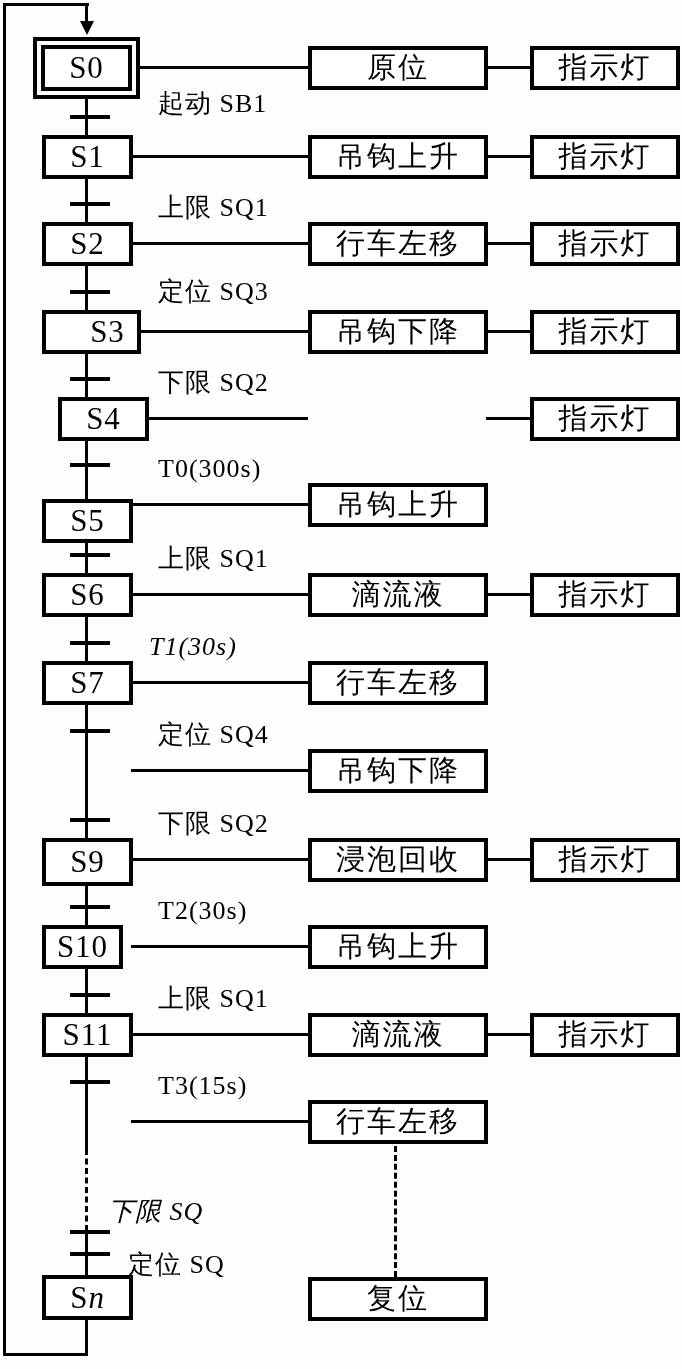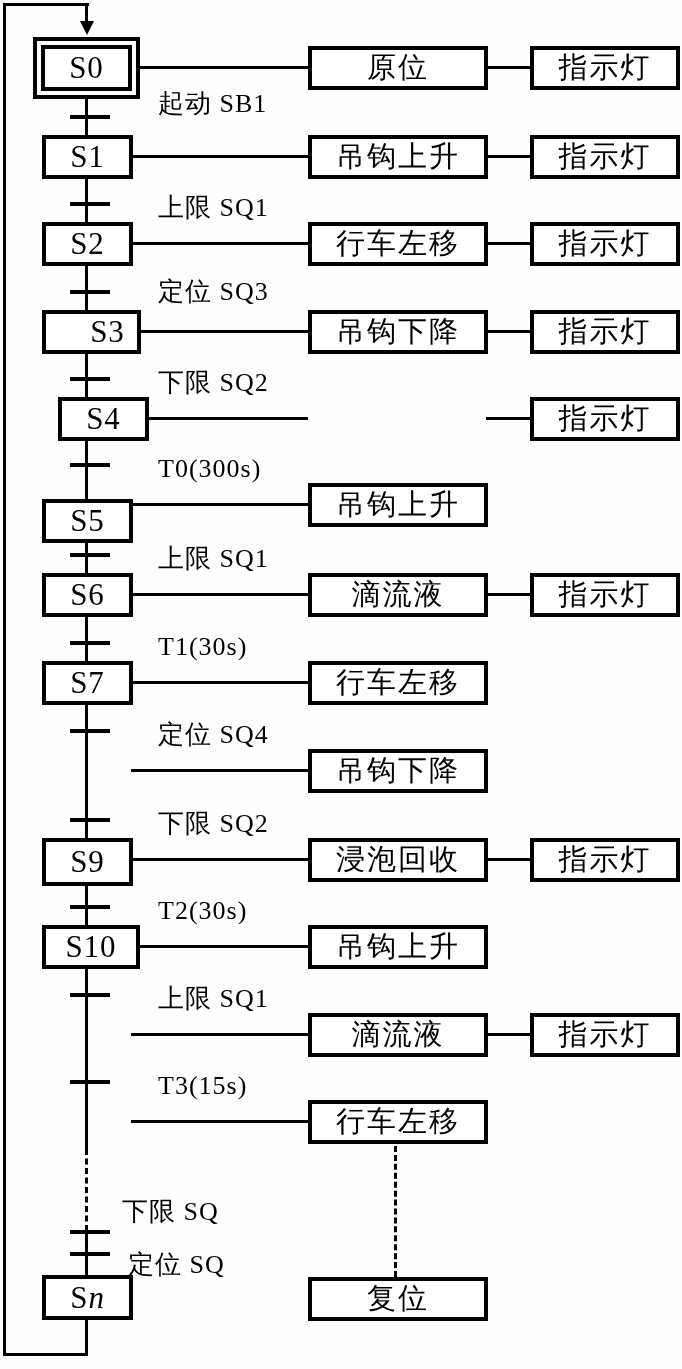--- a/index.html
+++ b/index.html
@@ -90,52 +90,53 @@
     <div class="box stepfont" style="left: 42px; top: 483px; width: 91px; height: 44px; margin-top: 16px;">S5</div>
     <div class="box" style="left: 308px; top: 483px; width: 180px; height: 44px;">吊钩上升</div>
     <div class="ln" style="left: 70px; top: 553px; width: 40px; height: 4px;"></div>
     <div class="tlabel" style="left: 158px; top: 545px;">上限 SQ1</div>
     <div class="ln" style="left: 131px; top: 593px; width: 177px; height: 3px;"></div>
     <div class="box stepfont" style="left: 42px; top: 573px; width: 91px; height: 44px;">S6</div>
     <div class="box" style="left: 308px; top: 573px; width: 180px; height: 44px;">滴流液</div>
     <div class="ln" style="left: 486px; top: 593px; width: 46px; height: 3px;"></div>
     <div class="box" style="left: 530px; top: 573px; width: 150px; height: 44px;">指示灯</div>
     <div class="ln" style="left: 70px; top: 641px; width: 40px; height: 4px;"></div>
-    <div class="tlabel" style="left: 158px; top: 633px;">T1(30s)</div>
+    <div class="tlabel" style="left: 149px; top: 633px; font-style: italic;">T1(30s)</div>
     <div class="ln" style="left: 131px; top: 681px; width: 177px; height: 3px;"></div>
     <div class="box stepfont" style="left: 42px; top: 661px; width: 91px; height: 44px;">S7</div>
     <div class="box" style="left: 308px; top: 661px; width: 180px; height: 44px;">行车左移</div>
     <div class="ln" style="left: 70px; top: 729px; width: 40px; height: 4px;"></div>
     <div class="tlabel" style="left: 158px; top: 721px;">定位 SQ4</div>
     <div class="ln" style="left: 131px; top: 769px; width: 177px; height: 3px;"></div>
     <div class="box" style="left: 308px; top: 749px; width: 180px; height: 44px;">吊钩下降</div>
     <div class="ln" style="left: 70px; top: 818px; width: 40px; height: 4px;"></div>
     <div class="tlabel" style="left: 158px; top: 810px;">下限 SQ2</div>
     <div class="ln" style="left: 131px; top: 858px; width: 177px; height: 3px;"></div>
     <div class="box stepfont" style="left: 42px; top: 838px; width: 91px; height: 48px;">S9</div>
     <div class="box" style="left: 308px; top: 838px; width: 180px; height: 44px;">浸泡回收</div>
     <div class="ln" style="left: 486px; top: 858px; width: 46px; height: 3px;"></div>
     <div class="box" style="left: 530px; top: 838px; width: 150px; height: 44px;">指示灯</div>
     <div class="ln" style="left: 70px; top: 905px; width: 40px; height: 4px;"></div>
     <div class="tlabel" style="left: 158px; top: 897px;">T2(30s)</div>
     <div class="ln" style="left: 131px; top: 945px; width: 177px; height: 3px;"></div>
-    <div class="box stepfont" style="left: 42px; top: 925px; width: 98px; height: 44px;">S10</div>
+    <div class="box stepfont" style="left: 42px; top: 925px; width: 81px; height: 44px;">S10</div>
     <div class="box" style="left: 308px; top: 925px; width: 180px; height: 44px;">吊钩上升</div>
     <div class="ln" style="left: 70px; top: 993px; width: 40px; height: 4px;"></div>
     <div class="tlabel" style="left: 158px; top: 985px;">上限 SQ1</div>
     <div class="ln" style="left: 131px; top: 1033px; width: 177px; height: 3px;"></div>
+    <div class="box stepfont" style="left: 42px; top: 1013px; width: 91px; height: 44px;">S11</div>
     <div class="box" style="left: 308px; top: 1013px; width: 180px; height: 44px;">滴流液</div>
     <div class="ln" style="left: 486px; top: 1033px; width: 46px; height: 3px;"></div>
     <div class="box" style="left: 530px; top: 1013px; width: 150px; height: 44px;">指示灯</div>
     <div class="ln" style="left: 70px; top: 1080px; width: 40px; height: 4px;"></div>
     <div class="tlabel" style="left: 158px; top: 1072px;">T3(15s)</div>
     <div class="ln" style="left: 131px; top: 1120px; width: 177px; height: 3px;"></div>
     <div class="box" style="left: 308px; top: 1100px; width: 180px; height: 44px;">行车左移</div>
     <div class="ln" style="left: 70px; top: 1230px; width: 40px; height: 4px;"></div>
-    <div class="tlabel" style="left: 122px; top: 1198px;">下限 SQ</div>
+    <div class="tlabel" style="left: 108px; top: 1198px; font-style: italic;">下限 SQ</div>
     <div class="ln" style="left: 70px; top: 1252px; width: 40px; height: 4px;"></div>
     <div class="tlabel" style="left: 128px; top: 1236px; margin-top: 15px;">定位 SQ</div>
     <div class="box stepfont" style="left: 42px; top: 1275px; width: 91px; height: 45px;">
       <span>S</span>
       <span class="ital">n</span>
     </div>
     <div class="box" style="left: 308px; top: 1277px; width: 180px; height: 44px;">复位</div>
   </div>
 
 </body></html>

